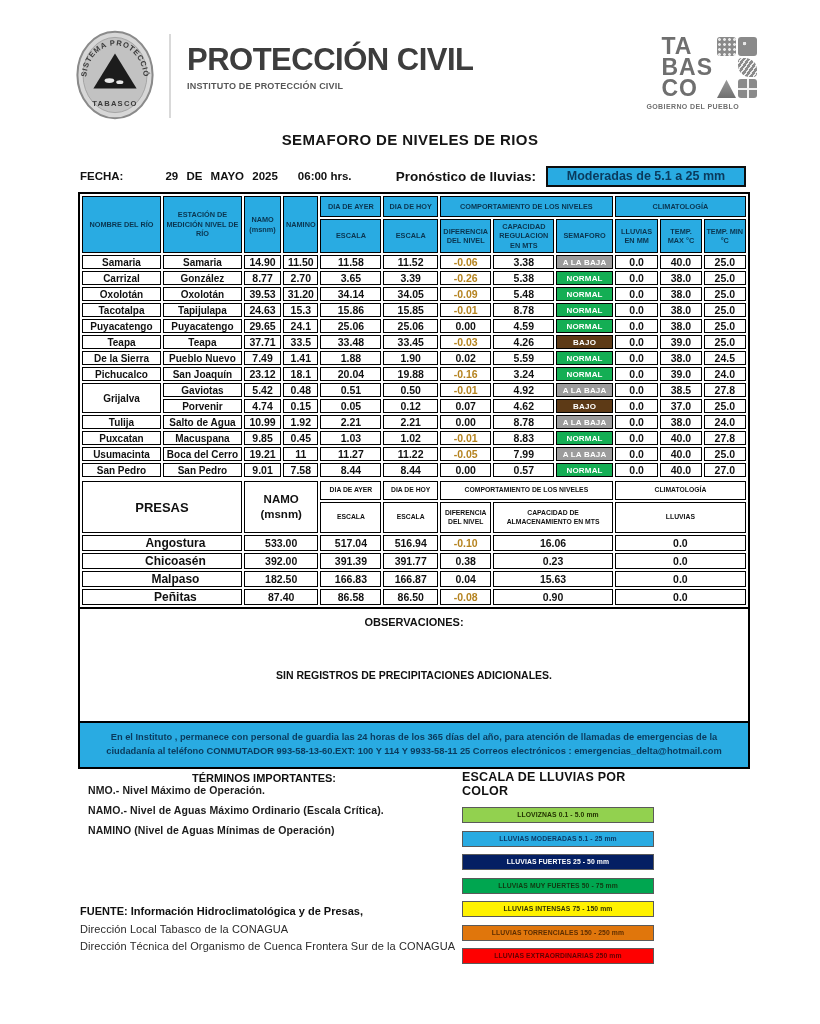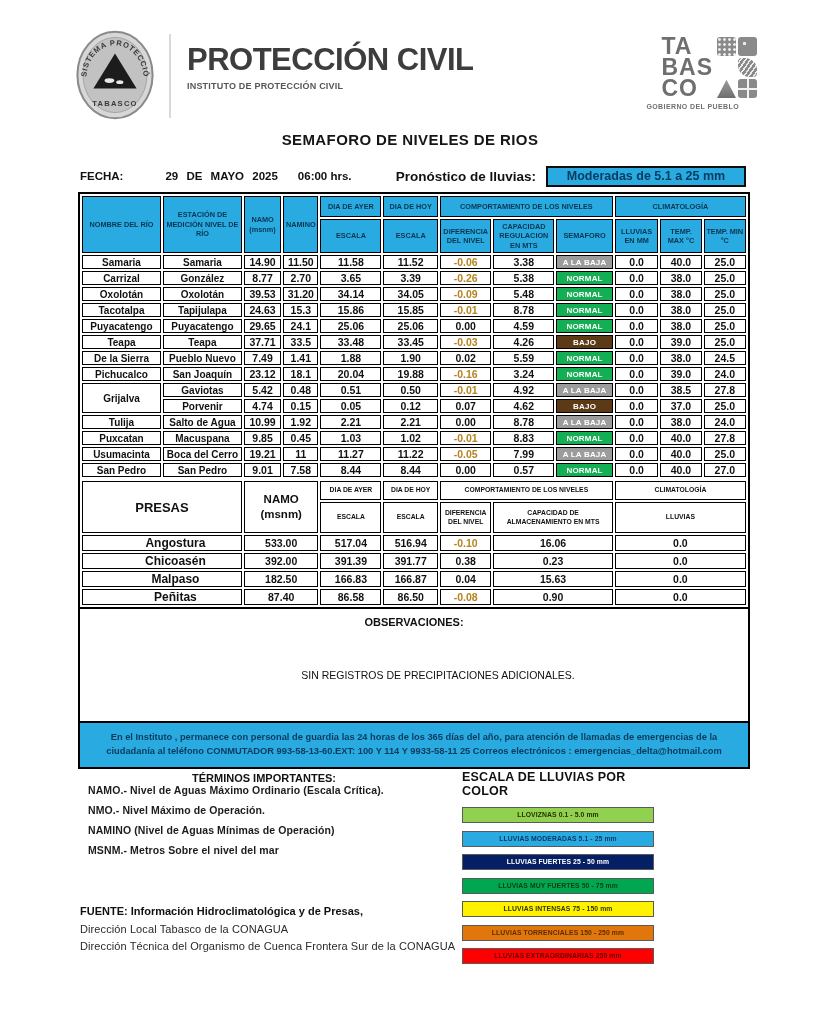--- a/index.html
+++ b/index.html
@@ -57,21 +57,21 @@
   .presas th.big { font-size:13px; font-weight:bold; }
   .presas th.namo { font-size:11.5px; font-weight:bold; line-height:1.3; }
   .presas th.sm { font-size:6.8px; font-weight:bold; line-height:1.25; padding:1px; }
   .presas tr.hp1 th { height:15px; }
   .presas tr.hp2 th { height:27px; }
   .presas td.name { font-size:12px; height:13px;padding-left:27px; }
   .presas td.num { height:13px; }
   
   .obs { border-top:2.5px solid #000; height:112px; position:relative; }
   .obs-title { position:absolute; top:7px; width:100%; text-align:center; font-size:11px; font-weight:bold; }
-  .obs-body  { position:absolute; top:60px; width:100%; text-align:center; font-size:10.5px; font-weight:normal;padding-left:24px; }
+  .obs-body  { position:absolute; top:60px; width:100%; text-align:center; font-size:10.5px; font-weight:bold; }
   .notice { border-top:2.5px solid #000; background:#29abe2; color:#0a3a5c;
             font-size:9.3px; font-weight:bold; text-align:center; padding:7px 8px 8px; line-height:1.55; }
   
   .terms { position:absolute; top:772px; left:88px; width:352px; }
   .terms-title { text-align:center; font-size:11px; font-weight:bold; }
   .term-item { font-size:10.5px; font-weight:bold; color:#1c1c1c; margin-bottom:8px; letter-spacing:.1px; }
   .scale { position:absolute; top:770px; left:462px; width:192px; }
   .scale-title { font-size:12.5px; font-weight:bold; letter-spacing:.2px; margin-bottom:9px; }
   .scale-bar { height:14px; margin-bottom:7.5px; border:1px solid #5a5a5a; text-align:center;
                font-size:6.8px; font-weight:bold; line-height:14px; letter-spacing:.1px; }
@@ -450,24 +450,23 @@
 
   <div class="notice">
     <div>En el Instituto , permanece con personal de guardia las 24 horas de los 365 días del año, para atención de llamadas de emergencias de la</div>
     <div>ciudadanía al teléfono CONMUTADOR 993-58-13-60.EXT: 100 Y 114 Y 9933-58-11 25 Correos electrónicos : emergencias_delta@hotmail.com</div>
   </div>
 </div>
 
 <div class="terms">
   <div class="terms-title">TÉRMINOS IMPORTANTES:</div>
   <div>
+      <div class="term-item">NMO.- Nivel Máximo de Operación.</div>
       <div class="term-item">NAMO.- Nivel de Aguas Máximo Ordinario (Escala Crítica).</div>
-      <div class="term-item">NMO.- Nivel Máximo de Operación.</div>
       <div class="term-item">NAMINO (Nivel de Aguas Mínimas de Operación)</div>
-      <div class="term-item">MSNM.- Metros Sobre el nivel del mar</div>
     </div>
 </div>
 
 <div class="scale">
   <div class="scale-title">ESCALA DE LLUVIAS POR COLOR</div>
   <div>
       <div class="scale-bar" style="background: rgb(146, 209, 79); color: rgb(35, 51, 0);">LLOVIZNAS  0.1 - 5.0 mm</div>
       <div class="scale-bar" style="background: rgb(41, 171, 226); color: rgb(10, 58, 102);">LLUVIAS MODERADAS 5.1 - 25 mm</div>
       <div class="scale-bar" style="background: rgb(4, 31, 99); color: rgb(255, 255, 255);">LLUVIAS FUERTES  25 - 50 mm</div>
       <div class="scale-bar" style="background: rgb(0, 166, 80); color: rgb(16, 58, 18);">LLUVIAS MUY FUERTES  50 - 75 mm</div>

